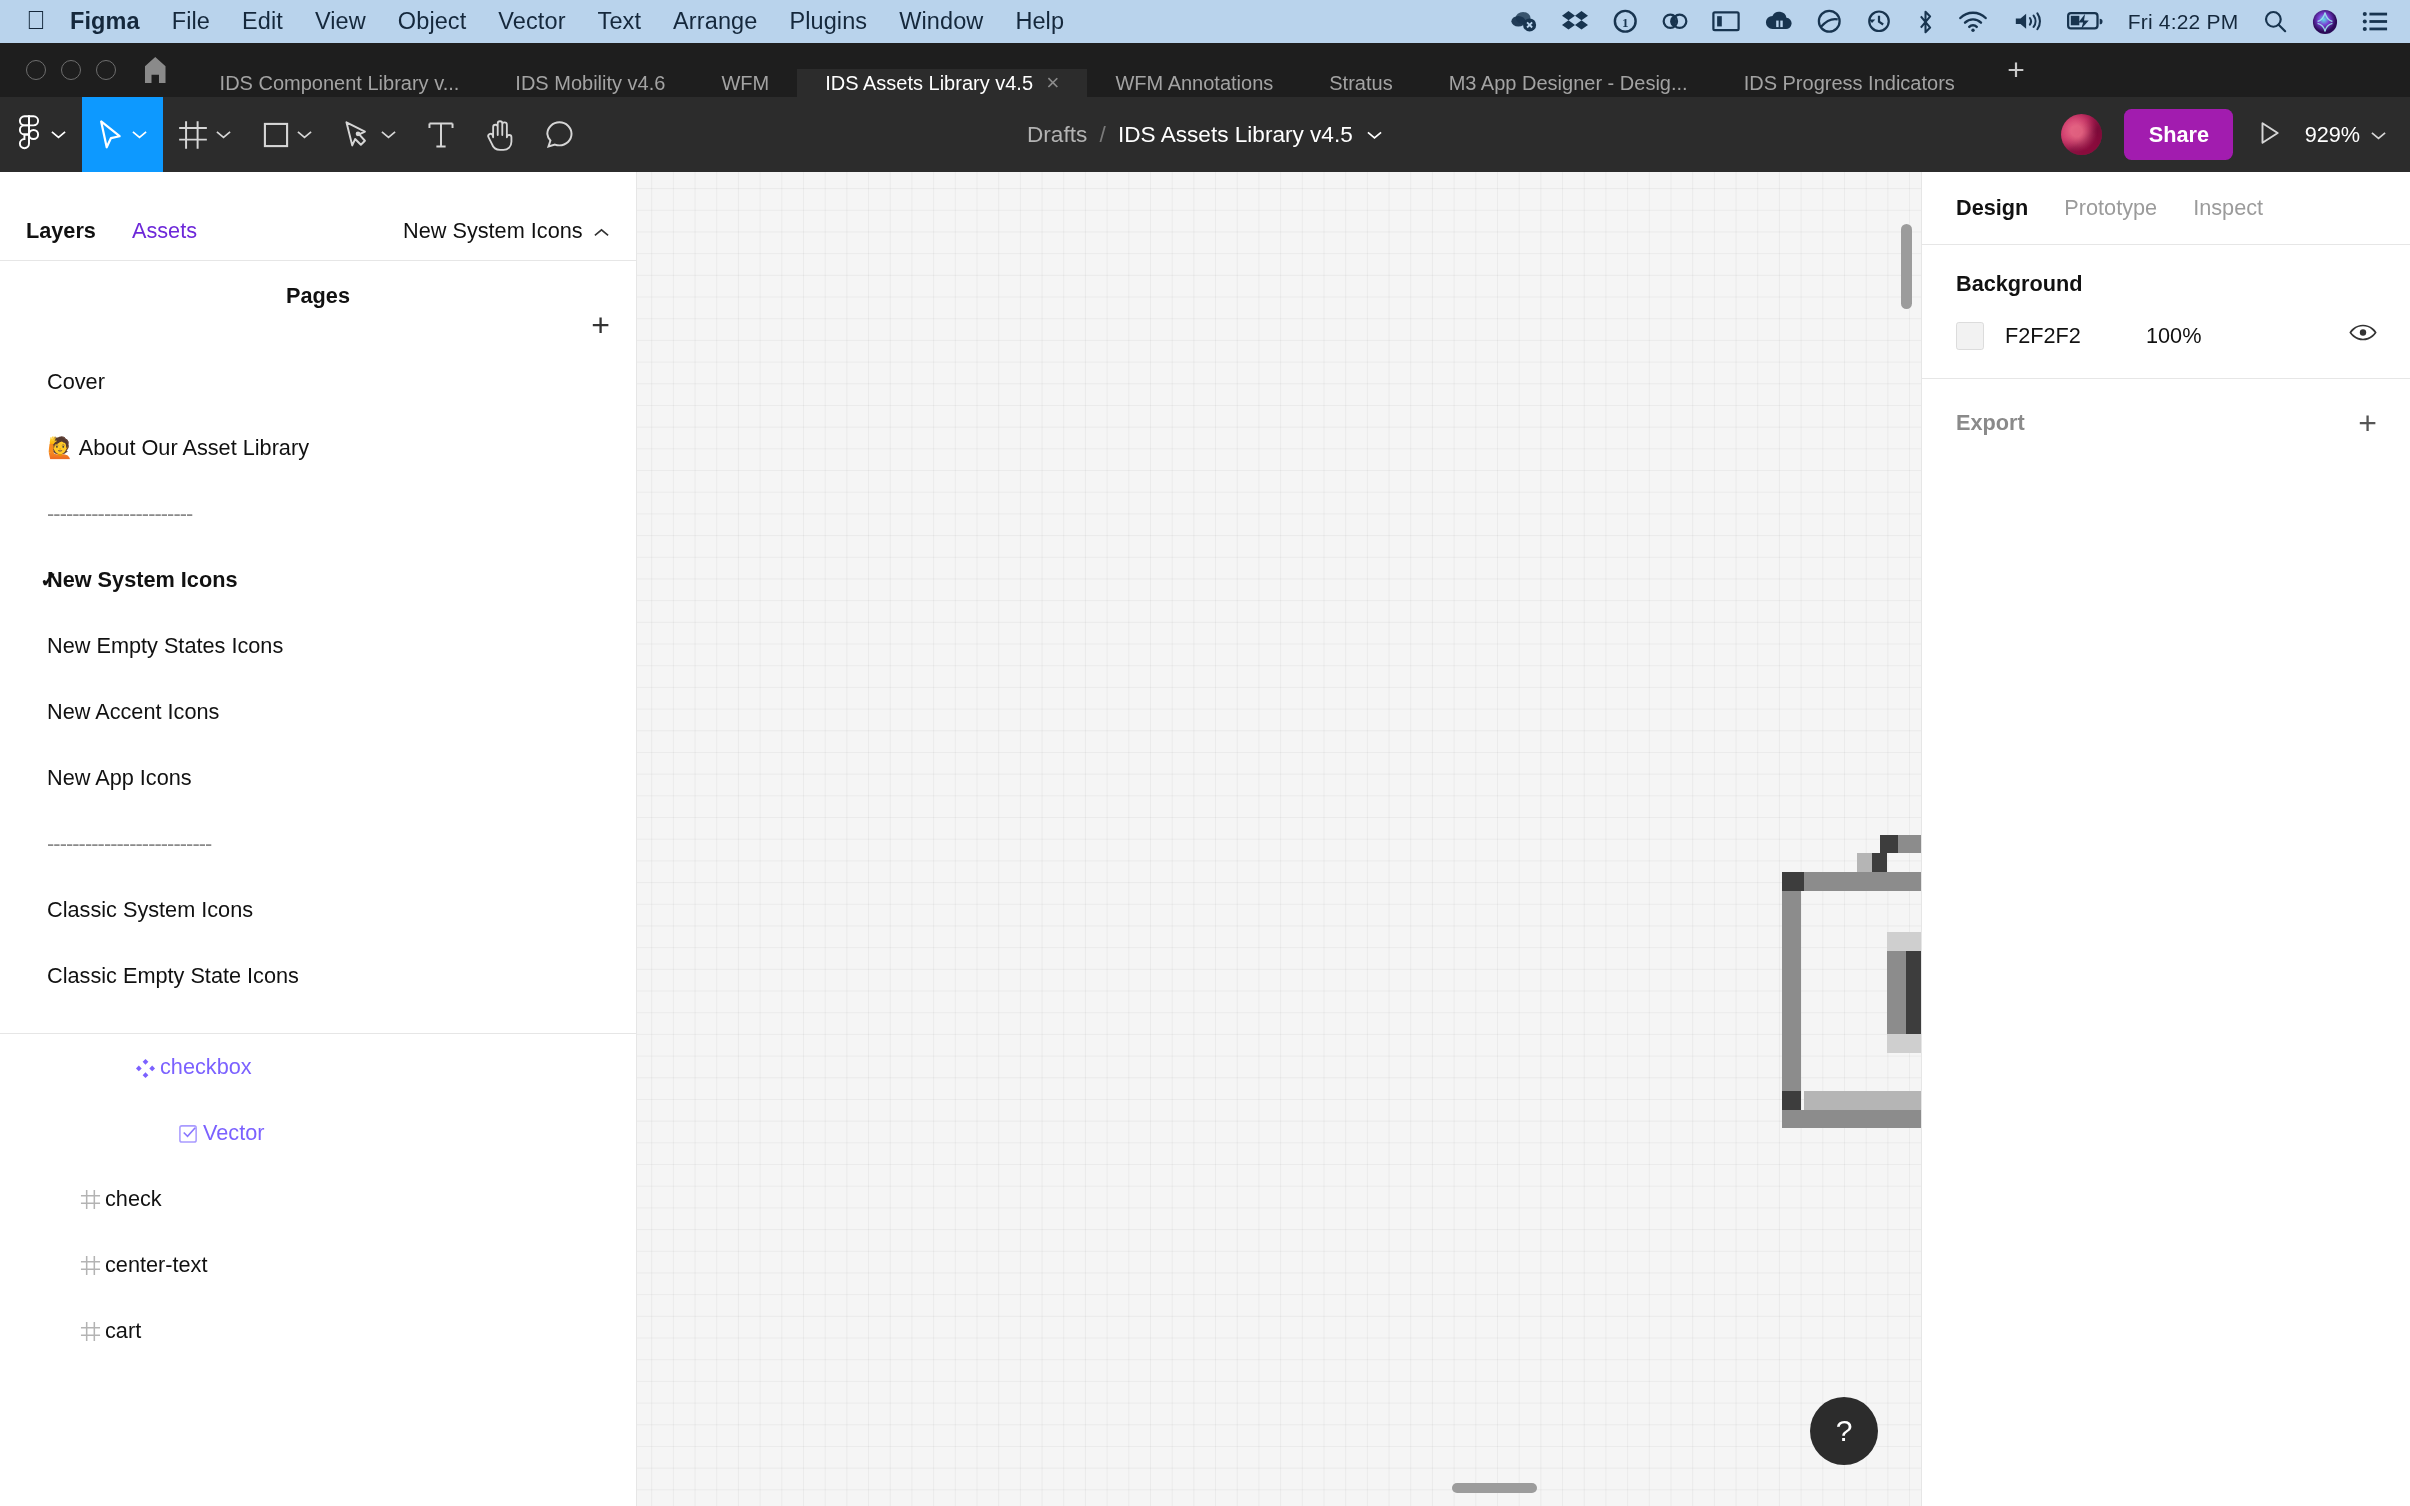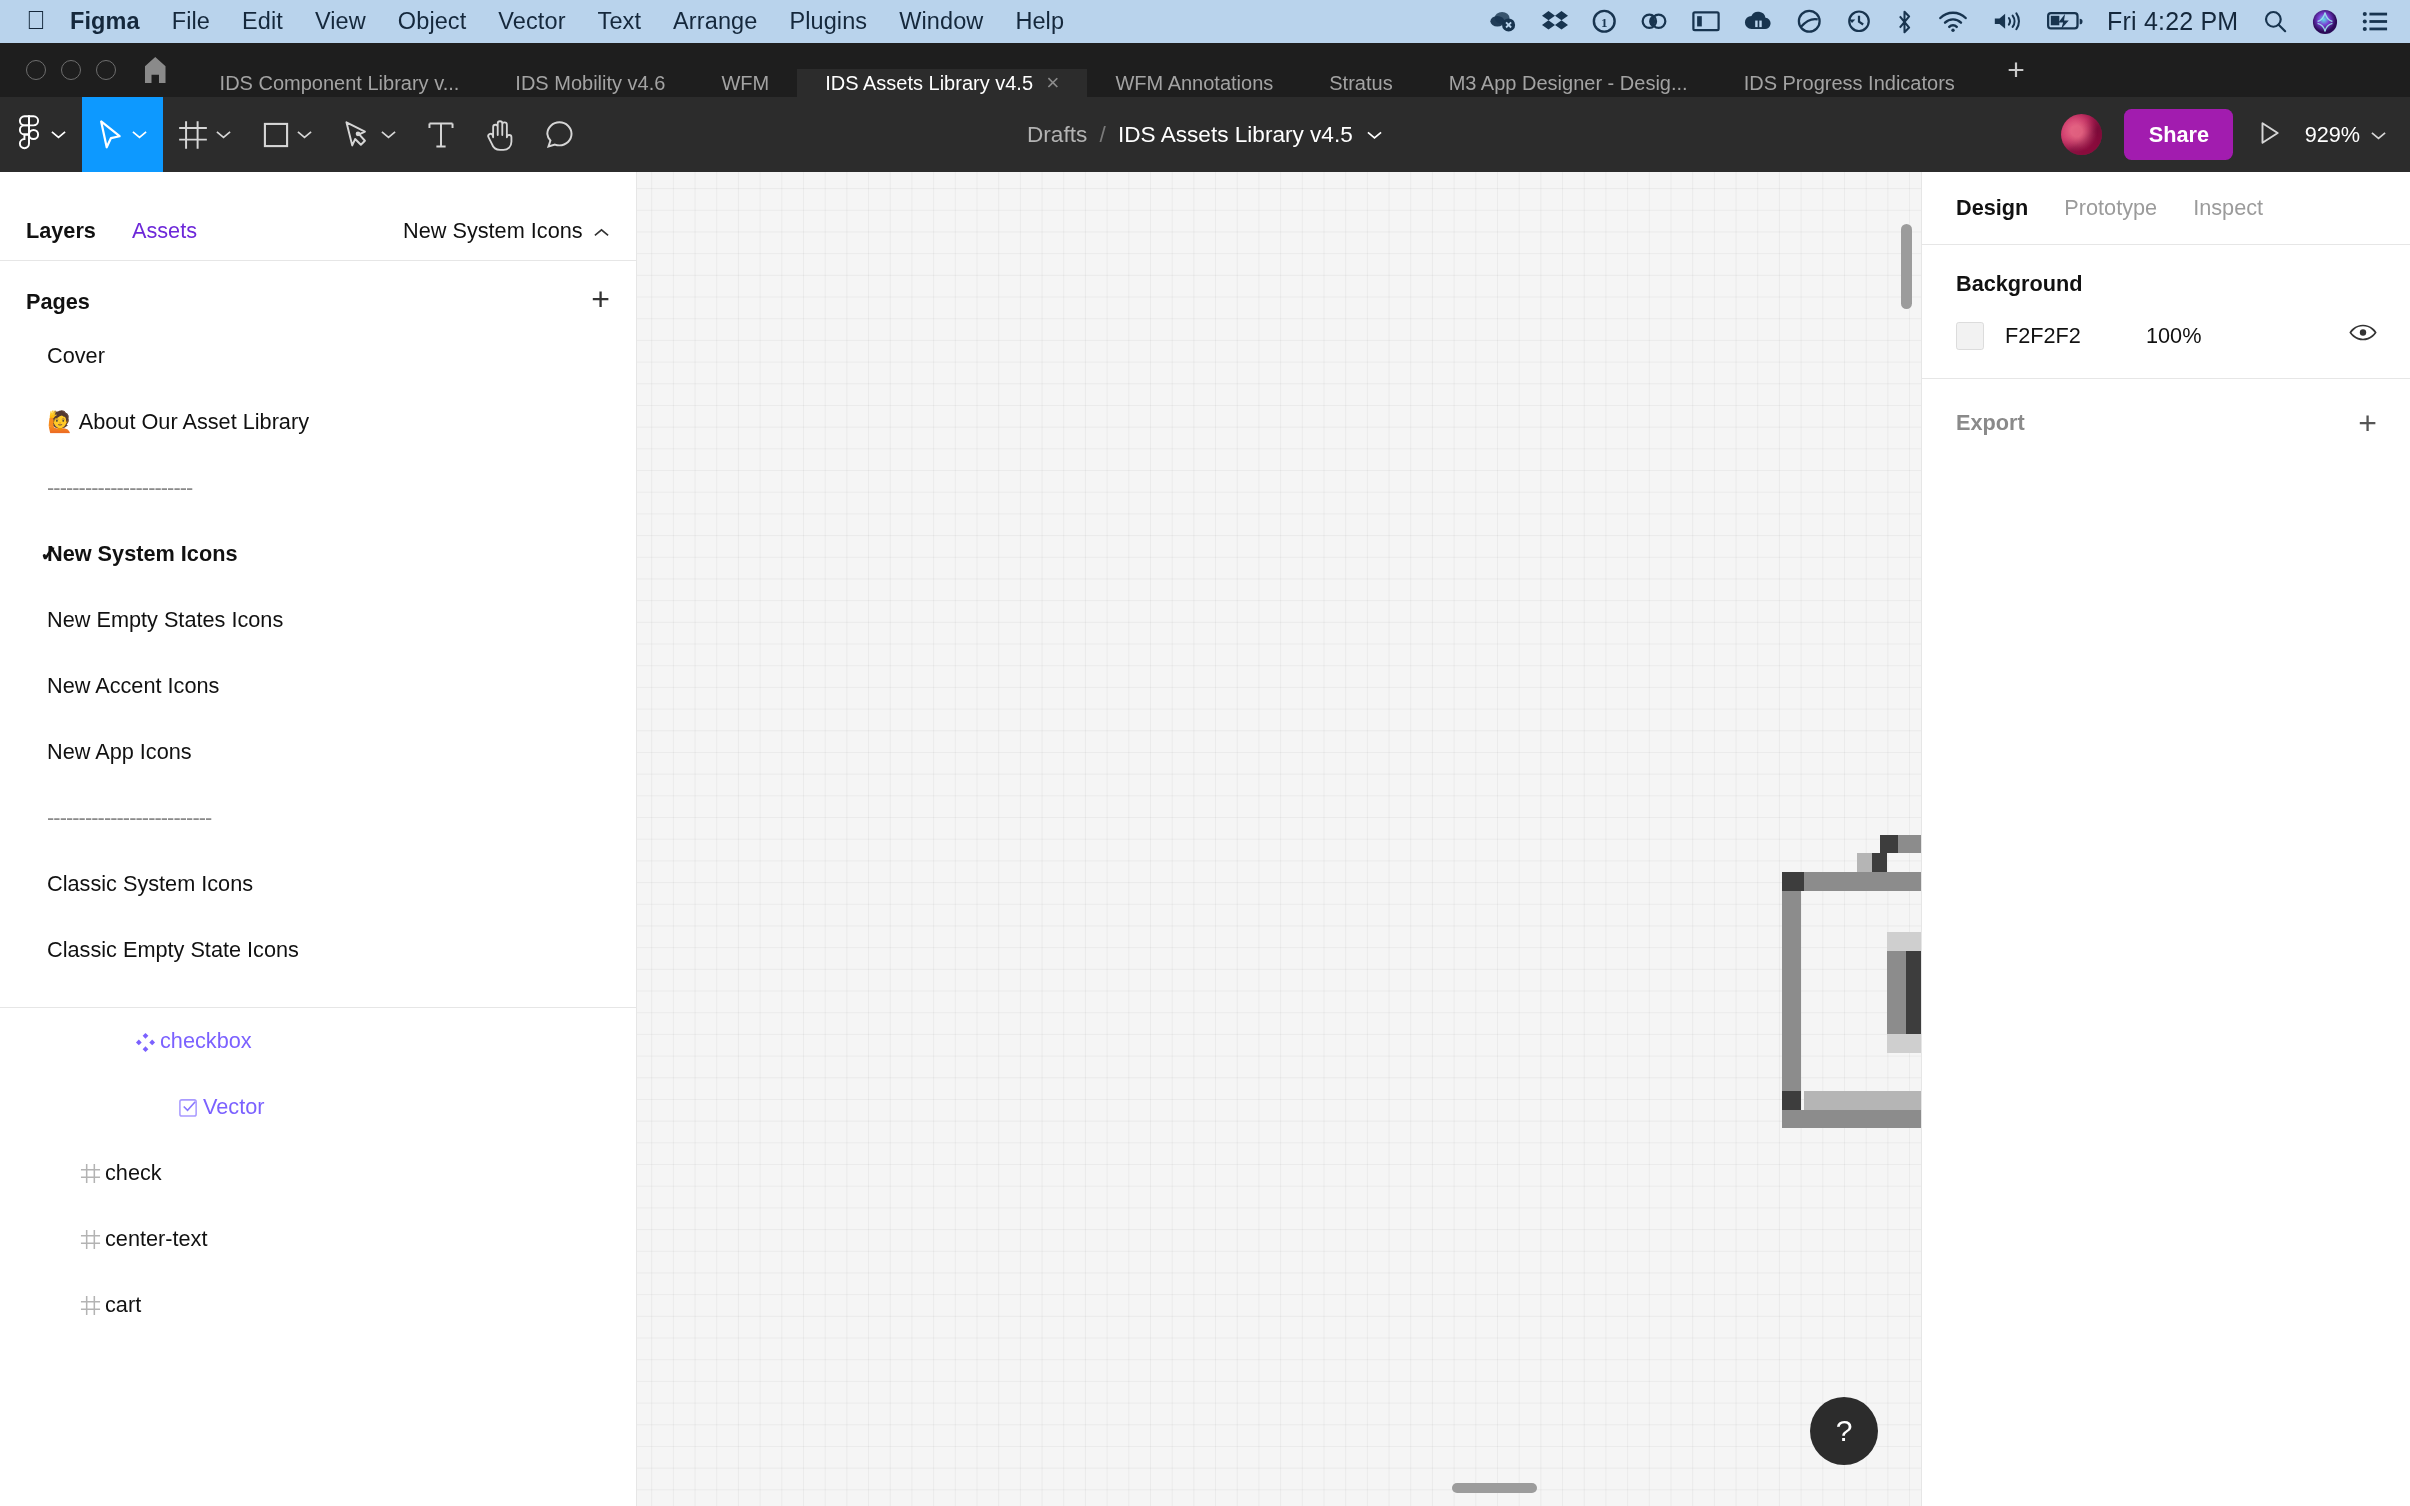--- a/index.html
+++ b/index.html
@@ -18,21 +18,21 @@
     padding:0 22.6px 0 26px;
     color:#15283c;
     font-size:23.5px;
     position:relative;
   }
   #menubar .apple{ font-size:26px; line-height:1; margin-right:24.5px; margin-top:-3.8px; }
   .menu-item{ margin-right:32px; white-space:nowrap; letter-spacing:0.1px; }
   .menu-item.bold{ font-weight:bold; }
   #menu-status{ margin-left:auto; display:flex; align-items:center; gap:24.5px; }
   #menu-status .sicon{ display:flex; align-items:center; justify-content:center; }
-  #clock{ font-size:25px; white-space:nowrap; letter-spacing:0.2px; }
+  #clock{ font-size:21px; white-space:nowrap; letter-spacing:0.2px; }
 
   
   #tabbar{
     height:54px; background:#1e1e1e;
     display:flex; align-items:stretch; position:relative;
   }
   #traffic{ display:flex; align-items:center; gap:15px; padding:0 21px 0 26px; }
   .light{ width:20px; height:20px; border-radius:50%; border:1.5px solid #6e6e6e; background:transparent; }
   #home-btn{ display:flex; align-items:center; padding:0 24.5px 0 5.6px; }
   .tab{
@@ -86,21 +86,21 @@
   #left-panel{ width:637px; background:#fff; border-right:0.9px solid #e6e6e6; display:flex; flex-direction:column; }
   #lp-tabs{
     height:89px; display:flex; align-items:flex-end; padding:16px 26px;
     border-bottom:0.9px solid #e6e6e6; font-size:21.7px;
   }
   #lp-tabs .lt{ margin-right:36px; color:#6d28d9; }
   #lp-tabs .lt.active{ color:#111; font-weight:bold; }
   #page-selector{ margin-left:auto; display:flex; align-items:center; gap:10.4px; color:#111; font-size:21.7px; }
   #pages-section{ padding-top:13px; }
   #pages-head{
-    display:flex; align-items:flex-end; padding:9.4px 26px 7.5px 26px;
+    display:flex; align-items:center; padding:9.4px 26px 7.5px 26px;flex-direction:column;
   }
   #pages-head .ph-title{ font-size:21.7px; font-weight:bold; color:#111; }
   #pages-head .ph-add{ margin-left:auto; color:#333; font-size:32px; font-weight:300; line-height:1; }
   .page-row{
     height:66px; display:flex; align-items:center; padding:0 26px 0 47px;
     font-size:21.7px; color:#111; position:relative;
   }
   .page-row .pcheck{ position:absolute; left:40px; font-size:21px; color:#111; }
   .page-row.selected{ font-weight:bold; }
   .page-row .pemoji{ margin-right:5.6px; font-size:21px; }

